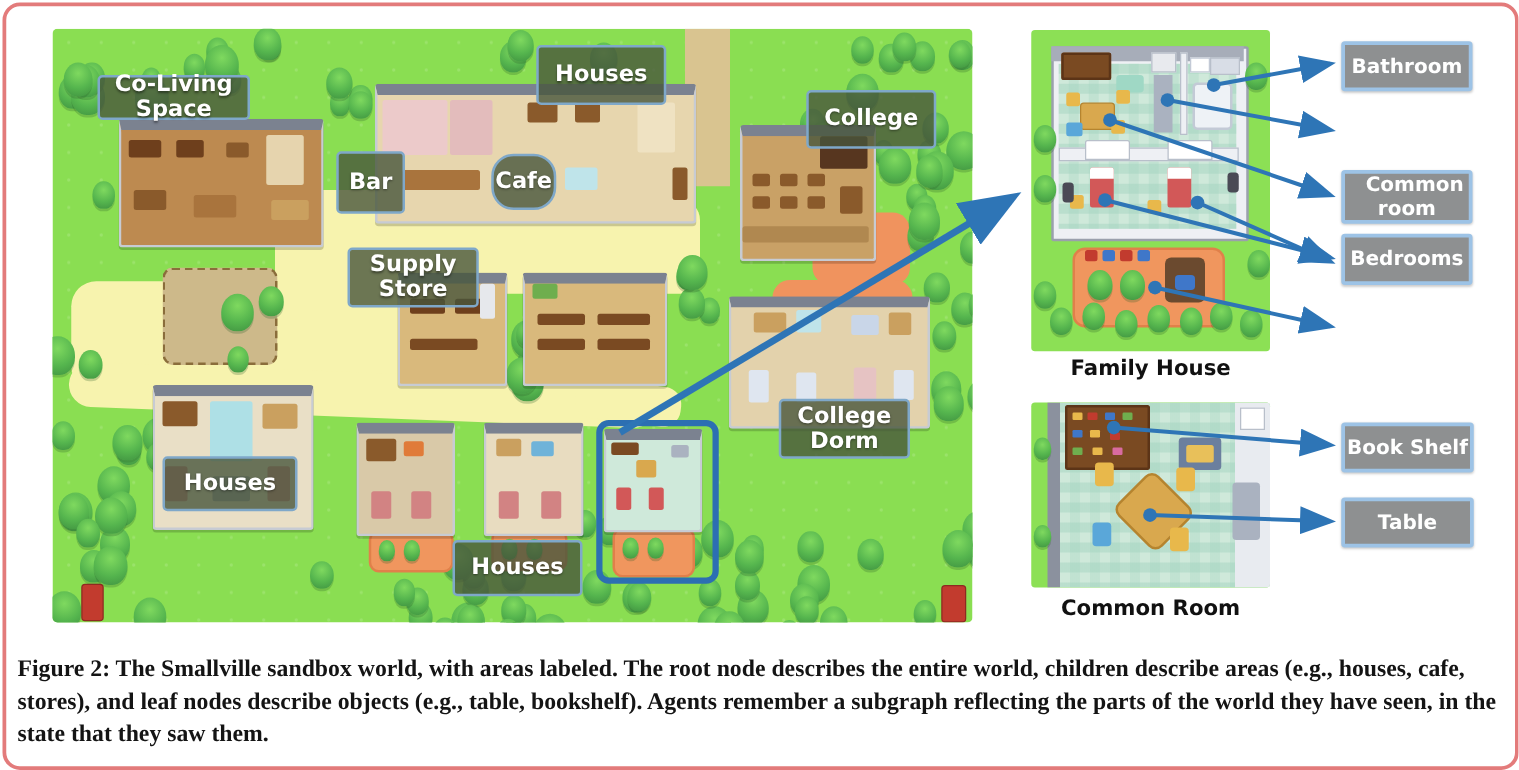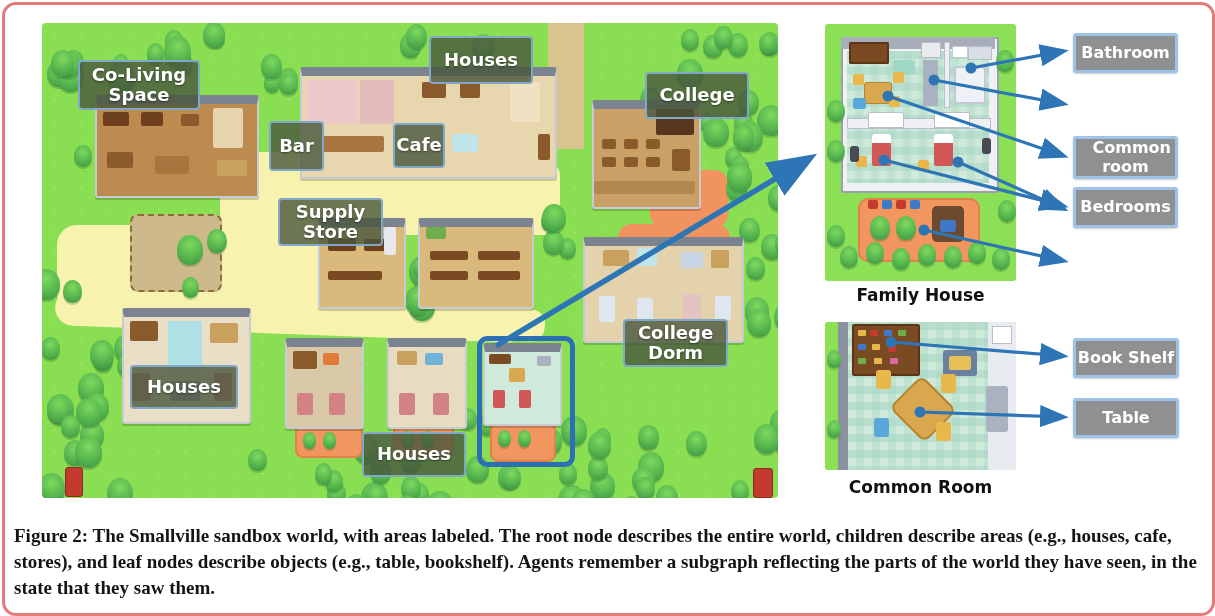--- a/index.html
+++ b/index.html
@@ -296,24 +296,24 @@
         <div class="furn" style="left: 24px; top: 16px; width: 16px; height: 14px; background: rgb(217, 168, 78);"></div>
         <div class="furn" style="left: 8px; top: 38px; width: 12px; height: 18px; background: rgb(210, 88, 88);"></div>
         <div class="furn" style="left: 34px; top: 38px; width: 12px; height: 18px; background: rgb(210, 88, 88);"></div>
         <div class="furn" style="left: 52px; top: 4px; width: 14px; height: 10px; background: rgb(170, 178, 192);"></div>
       </div>
     </div>
   <div id="decor"></div>
 
   <div id="bluebox"></div>
 
-  <div class="mlabel" style="left:78px;top:60px;width:122px;height:50px;">Co-Living Space</div>
+  <div class="mlabel" style="left:78px;top:60px;width:122px;height:36px;">Co-Living Space</div>
   <div class="mlabel" style="left:429px;top:36px;width:104px;height:48px;">Houses</div>
   <div class="mlabel" style="left:269px;top:121px;width:55px;height:50px;">Bar</div>
-  <div class="mlabel" style="left:393px;top:123px;width:52px;height:45px;">Cafe</div>
+  <div class="mlabel" style="left:393px;top:123px;width:52px;height:45px;border-radius:18px;">Cafe</div>
   <div class="mlabel" style="left:645px;top:72px;width:104px;height:47px;">College</div>
   <div class="mlabel" style="left:278px;top:198px;width:105px;height:48px;">Supply Store</div>
   <div class="mlabel" style="left:130px;top:365px;width:108px;height:44px;">Houses</div>
   <div class="mlabel" style="left:623px;top:319px;width:105px;height:48px;">College Dorm</div>
   <div class="mlabel" style="left:362px;top:432px;width:104px;height:45px;">Houses</div>
 
   <div class="panel" id="fh-panel" style="left:825px;top:24px;width:191px;height:257px;">
       <div class="abs" style="left: 16px; top: 13px; width: 154px; height: 152px; background: rgb(238, 240, 244); border: 2px solid rgb(154, 160, 172); border-radius: 2px;"></div>
       <div class="abs mint" style="left: 22px; top: 27px; width: 142px; height: 132px;"></div>
       <div class="abs" style="left: 16px; top: 13px; width: 154px; height: 12px; background: rgb(167, 173, 185);"></div>

